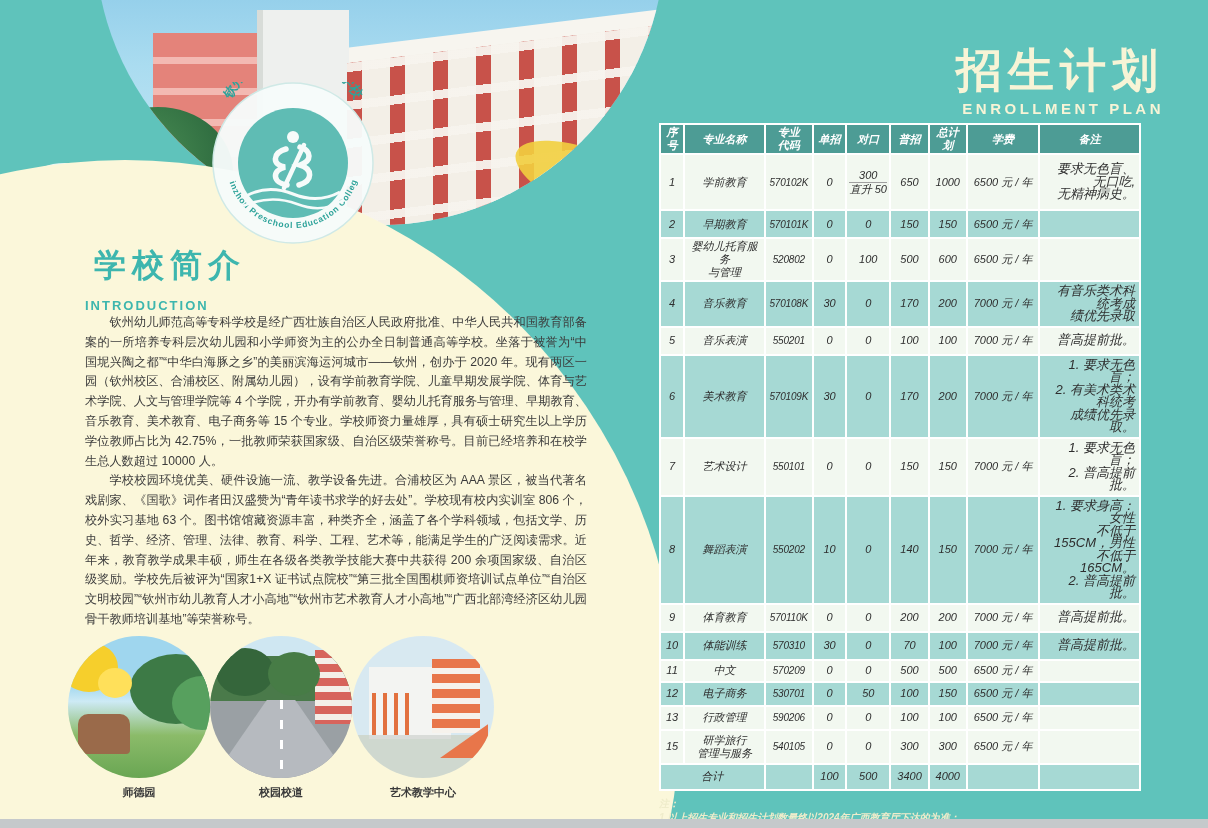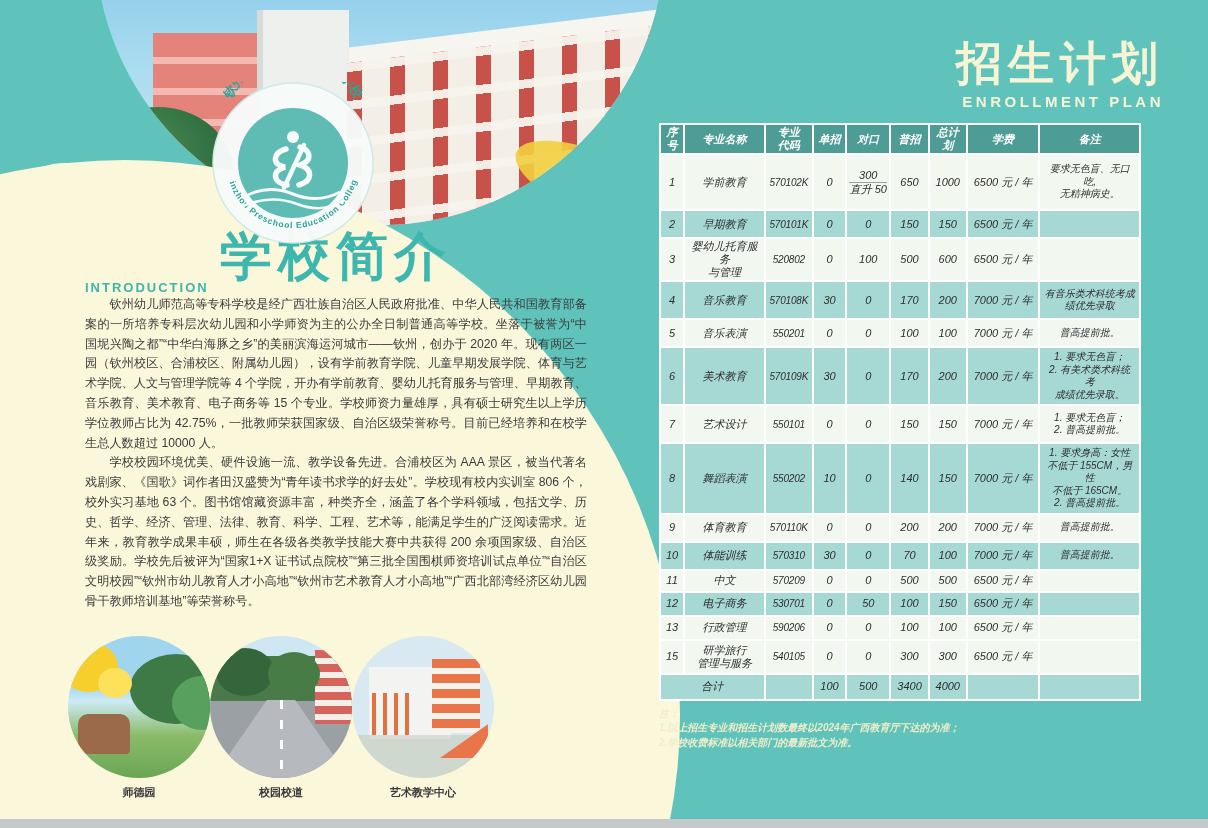--- a/index.html
+++ b/index.html
@@ -26,21 +26,21 @@
   .white-arc{position:absolute;left:5px;top:163px;width:112px;height:112px;border-radius:50%;
     border:4px solid rgba(255,255,255,.85);z-index:2;}
   .cream-blob{position:absolute;left:-430px;top:160px;width:1110px;height:1110px;border-radius:50%;
     background:#fbf7da;z-index:3;}
 
   
   .seal{position:absolute;left:212px;top:82px;width:162px;height:162px;z-index:6;}
 
   
   .left-col{position:absolute;left:85px;top:232px;width:502px;z-index:5;}
-  .intro-heading{font-size:52px;font-weight:bold;color:#3db6ae;letter-spacing:6px;line-height:48px;margin:0;text-align:center;}
+  .intro-heading{font-size:32px;font-weight:bold;color:#3db6ae;letter-spacing:6px;line-height:48px;margin:9px;}
   .intro-sub{font-size:13px;font-weight:bold;color:#3db6ae;letter-spacing:2px;margin-top:0;}
   .intro-paras{}
   .intro-paras p{margin:0;font-size:12.2px;line-height:19.8px;color:#3b3b3b;text-align:justify;text-indent:2em;}
 
   .photos{position:absolute;left:68px;top:636px;width:480px;display:flex;z-index:5;}
   .photo{width:142px;}
   .photo-circle{width:142px;height:142px;border-radius:50%;overflow:hidden;position:relative;}
   .photo-caption{margin-top:7px;text-align:center;font-size:11px;font-weight:bold;color:#3a3a3a;}
 
   .pc1{background:linear-gradient(180deg,#9fd6ee 0 34%,#cdeaf5 46%,#8bbb69 70%,#69a653 100%);}
@@ -62,33 +62,33 @@
   .pc3 .slab{position:absolute;left:12%;top:22%;width:58%;height:48%;background:#f3f4f2;
     border-bottom:4px solid #d9dcd9;}
   .pc3 .stripes{position:absolute;left:14%;top:40%;width:30%;height:30%;
     background:repeating-linear-gradient(90deg,#e2713f 0 4px,#f3f4f2 4px 11px);}
   .pc3 .wing{position:absolute;left:56%;top:16%;width:34%;height:52%;
     background:repeating-linear-gradient(180deg,#e8764a 0 9px,#f6f2ec 9px 15px);}
   .pc3 .ramp{position:absolute;left:62%;top:62%;width:34%;height:24%;background:#e8764a;
     clip-path:polygon(0 100%,100% 0,100% 100%);}
 
   
-  .plan-title-block{position:absolute;right:44px;top:37px;text-align:right;z-index:4;}
+  .plan-title-block{position:absolute;right:44px;top:44px;text-align:right;z-index:4;}
   .plan-title{font-size:46px;font-weight:bold;color:#f7f4d6;letter-spacing:6px;line-height:52px;}
   .plan-sub{font-size:15px;font-weight:bold;color:#f7f4d6;letter-spacing:3.5px;margin-top:4px;}
 
   .right-col{position:absolute;left:659px;top:123px;width:508px;z-index:4;}
   table.plan{border-collapse:collapse;table-layout:fixed;width:482px;font-style:italic;}
   table.plan th,table.plan td{border:2.5px solid #fff;overflow:hidden;padding:1px 2px;}
   table.plan th{background:#4d9c95;color:#fff;font-size:11px;font-weight:bold;
     white-space:pre-line;line-height:13px;text-align:center;}
   table.plan td{font-size:11px;color:#2e2e2e;text-align:center;line-height:13px;}
   table.plan td.code{font-size:10px;letter-spacing:-0.2px;}
   table.plan td.name{white-space:pre-line;}
-  table.plan td.remark{font-size:10px;text-align:center;padding:3px 4px;white-space:pre-line;line-height:12.5px;}
+  table.plan td.remark{font-size:13px;text-align:right;padding:3px 4px;white-space:pre-line;line-height:12.5px;}
   tr.light td{background:#f2f8f0;}
   tr.teal td{background:#a6d9d4;}
   td.split{padding:0;}
   td.split .half{display:flex;align-items:center;justify-content:center;height:50%;}
   td.split .half+.half{border-top:1.5px solid #9f9f9f;}
   .notes{margin-top:6px;}
   .notes span{display:block;font-size:10px;line-height:14.5px;font-weight:bold;color:#efeccb;font-style:italic;}
 
   .bottom-strip{position:absolute;left:0;bottom:0;width:100%;height:9px;background:#c5c9cb;z-index:7;}
 </style>

